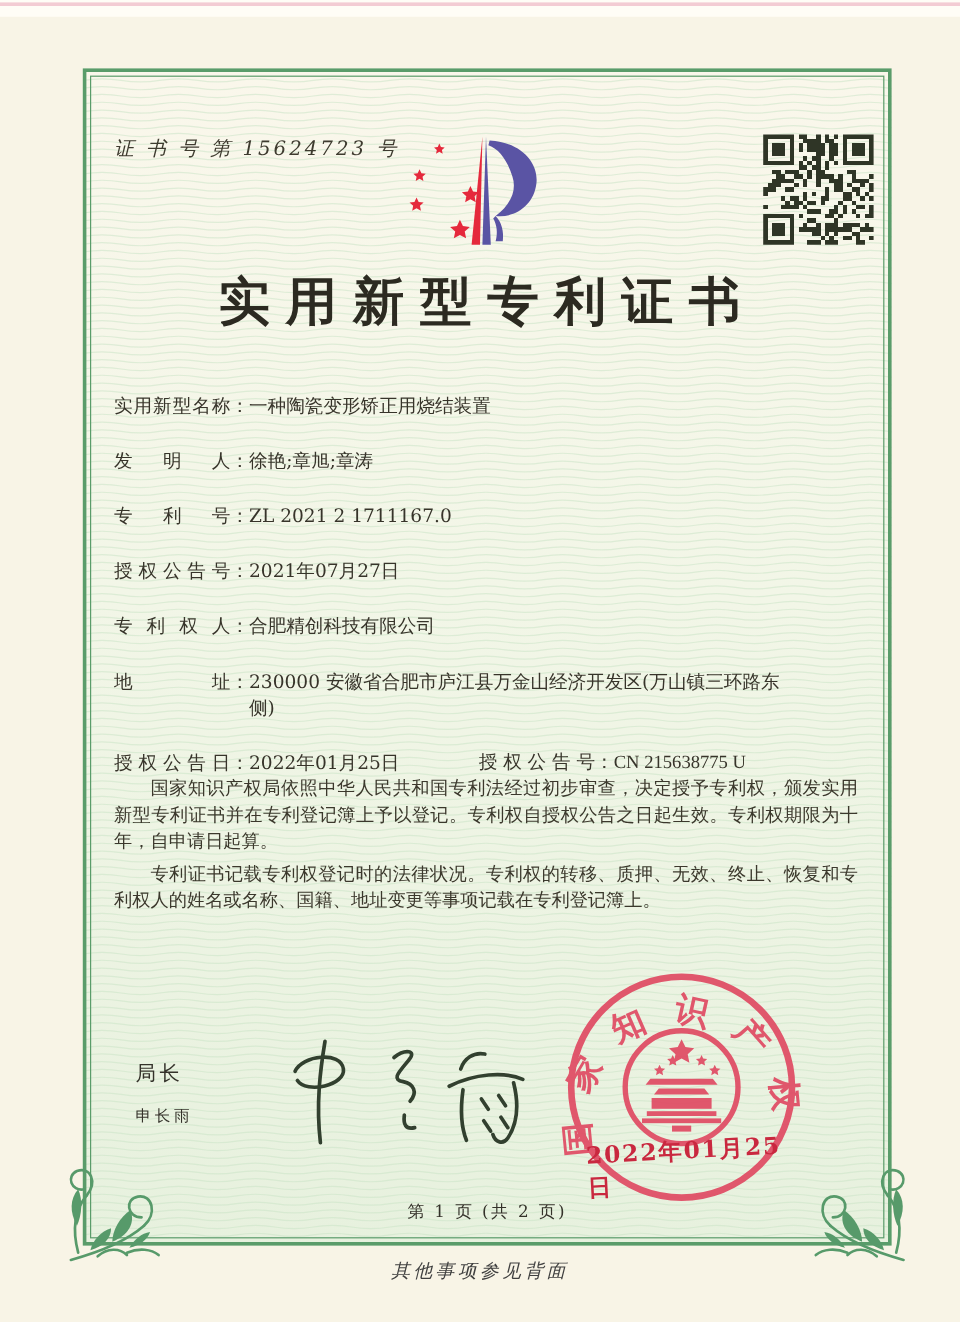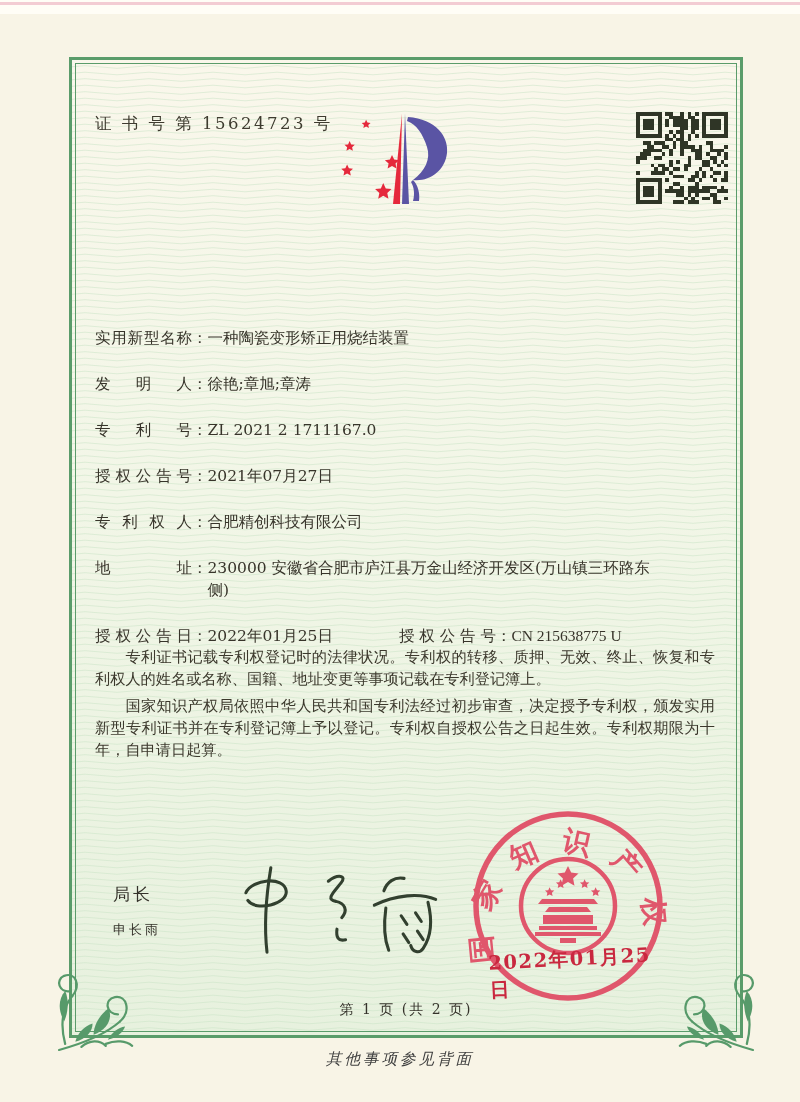--- a/index.html
+++ b/index.html
@@ -13,21 +13,21 @@
          background:linear-gradient(180deg,#faf7eb 0%,#f2f6e7 45%,#e7f1de 100%);}
   .b-outer{position:absolute;inset:0;border:3.5px solid #5a9c6a;pointer-events:none;z-index:3;}
   .b-inner{position:absolute;inset:6px;border:1.4px solid #5a9c6a;pointer-events:none;z-index:3;}
   .waves{position:absolute;inset:0;z-index:0;}
   .flourish{position:absolute;width:132px;height:132px;z-index:4;}
   .fl-left{left:-14px;top:864px;}
   .fl-right{right:-14px;top:864px;transform:scaleX(-1);}
 
   .content{position:absolute;inset:0;z-index:2;color:#3a372c;}
 
-  .cert-no{position:absolute;left:26px;top:56px;font-size:16.5px;letter-spacing:2.5px;color:#3e3b2f;}
+  .cert-no{position:absolute;left:26px;top:56px;font-size:16.5px;letter-spacing:2.5px;color:#3e3b2f;font-style:italic;}
   .logo{position:absolute;left:263px;top:52px;width:138px;height:108px;}
   .qr{position:absolute;left:567px;top:55px;width:92px;height:92px;}
 
   .title{position:absolute;left:0;right:0;top:166px;text-align:center;
          font-size:43px;font-weight:600;letter-spacing:13px;color:#2c2a21;}
 
   .fields{position:absolute;left:26px;top:270px;width:620px;font-size:15.5px;}
   .frow{margin-bottom:24px;line-height:22px;display:flex;}
   .flabel{display:inline-block;width:97px;text-align:justify;text-align-last:justify;
           flex:0 0 97px;color:#37342a;}
@@ -564,20 +564,21 @@
         <rect x="10" y="24" width="1" height="1" fill="#2f3526"></rect>
         <rect x="11" y="24" width="1" height="1" fill="#2f3526"></rect>
         <rect x="12" y="24" width="1" height="1" fill="#2f3526"></rect>
         <rect x="14" y="24" width="1" height="1" fill="#2f3526"></rect>
         <rect x="15" y="24" width="1" height="1" fill="#2f3526"></rect>
         <rect x="16" y="24" width="1" height="1" fill="#2f3526"></rect>
         <rect x="21" y="24" width="1" height="1" fill="#2f3526"></rect>
         <rect x="22" y="24" width="1" height="1" fill="#2f3526"></rect>
       </svg>
 
+    <div class="title">实用新型专利证书</div>
 
     <div class="fields">
       <div class="frow">
         <span class="flabel">实用新型名称</span>
           <span class="fcolon">：</span>
           <span class="fvalue">一种陶瓷变形矫正用烧结装置</span>
       </div>
       <div class="frow">
         <span class="flabel">发明人</span>
           <span class="fcolon">：</span>
@@ -611,22 +612,22 @@
         </span>
         <span class="pair second">
           <span class="flabel">授权公告号</span>
             <span class="fcolon">：</span>
             <span class="fvalue">CN 215638775 U</span>
         </span>
       </div>
     </div>
 
     <div class="paras">
+      <p>国家知识产权局依照中华人民共和国专利法经过初步审查，决定授予专利权，颁发实用新型专利证书并在专利登记簿上予以登记。专利权自授权公告之日起生效。专利权期限为十年，自申请日起算。</p>
       <p>专利证书记载专利权登记时的法律状况。专利权的转移、质押、无效、终止、恢复和专利权人的姓名或名称、国籍、地址变更等事项记载在专利登记簿上。</p>
-      <p>国家知识产权局依照中华人民共和国专利法经过初步审查，决定授予专利权，颁发实用新型专利证书并在专利登记簿上予以登记。专利权自授权公告之日起生效。专利权期限为十年，自申请日起算。</p>
     </div>
 
     <div class="official-title">局长</div>
     <div class="official-name">申长雨</div>
 
     <svg class="signature" viewBox="0 0 240 120">
       <g stroke="#32402f" fill="none" stroke-width="3.2" stroke-linecap="round" stroke-linejoin="round">
         <path d="M52,16 C48,40 44,70 48,104"></path>
         <path d="M26,42 c6,-14 40,-18 42,-2 c2,14 -32,22 -40,10"></path>
         <path d="M112,30 c10,-8 20,-6 13,2 c-8,10 -16,17 -5,19 c9,2 13,9 6,17"></path>

